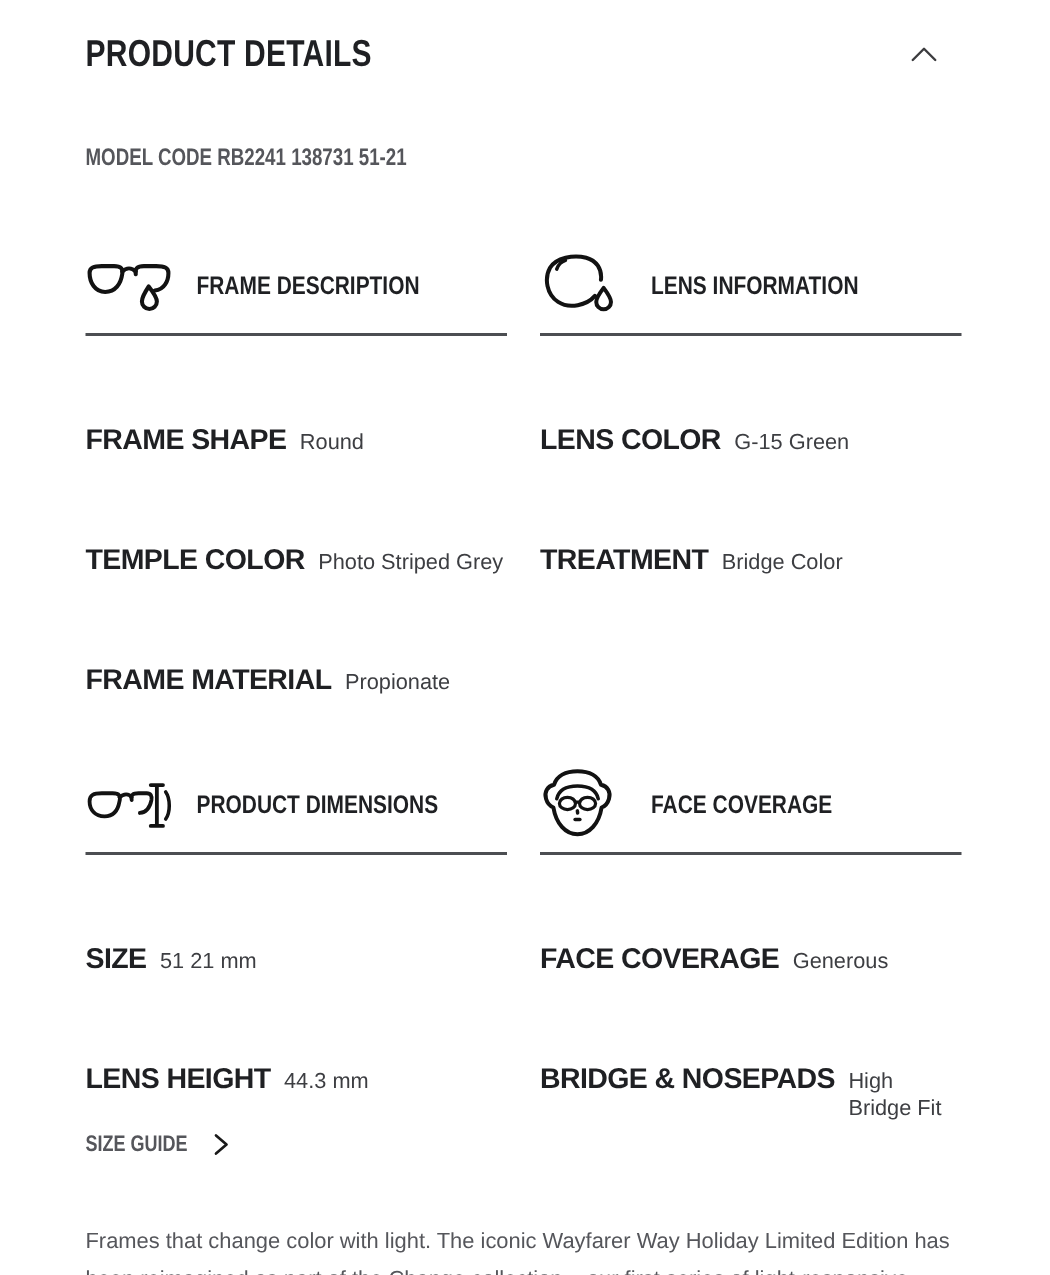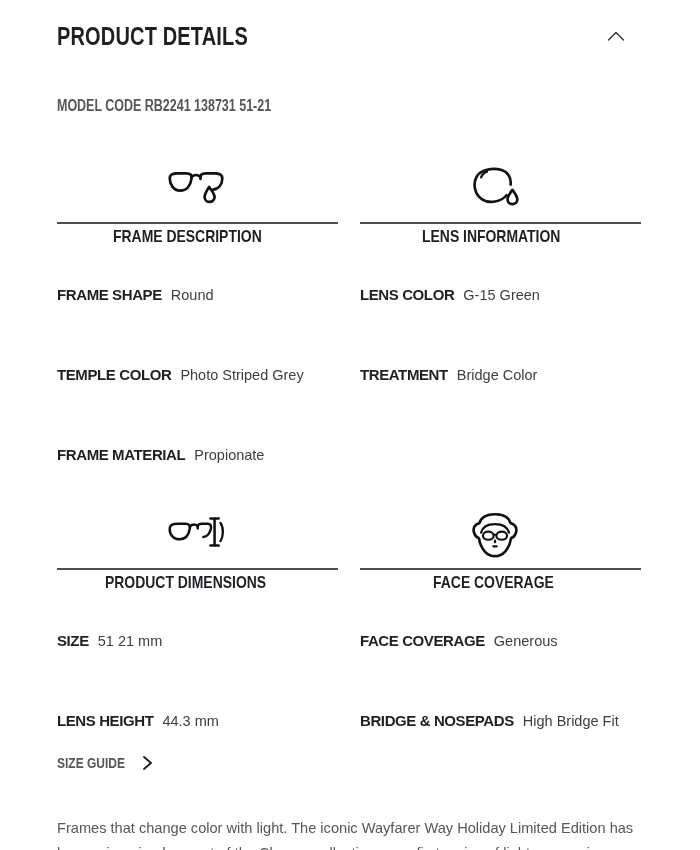--- a/index.html
+++ b/index.html
@@ -50,21 +50,20 @@
     margin-top: 50px;
     display: grid;
     grid-template-columns: 281px 281px;
     column-gap: 22px;
     row-gap: 47px;
   }
   .section-head {
     display: flex;
     align-items: center;
     height: 52px;
-    flex-direction: column;
   }
   .section-head .icon-wrap { width: 62px; flex: 0 0 62px; line-height: 0; }
   .section-title {
     display: inline-block;
     font-size: 17px;
     font-weight: 700;
     transform: scaleX(0.82);
     transform-origin: left center;
     white-space: nowrap;
     margin-left: 12px;
@@ -78,21 +77,21 @@
   .spec-row {
     margin-top: 22px;
     font-size: 14.5px;
     line-height: 18px;
     display: flex;
     align-items: baseline;
   }
   .spec-row:first-of-type { margin-top: 28px; }
   .spec-label {
     font-weight: 700;
-    font-size: 15px;
+    font-size: 19px;
     letter-spacing: -0.4px;
     color: #1f2023;
     margin-right: 9px;
     white-space: nowrap;
   }
   .spec-value { color: #3d3e42; margin-top: 40px; }
 
   .size-guide {
     margin-top: 24px;
     display: inline-flex;

